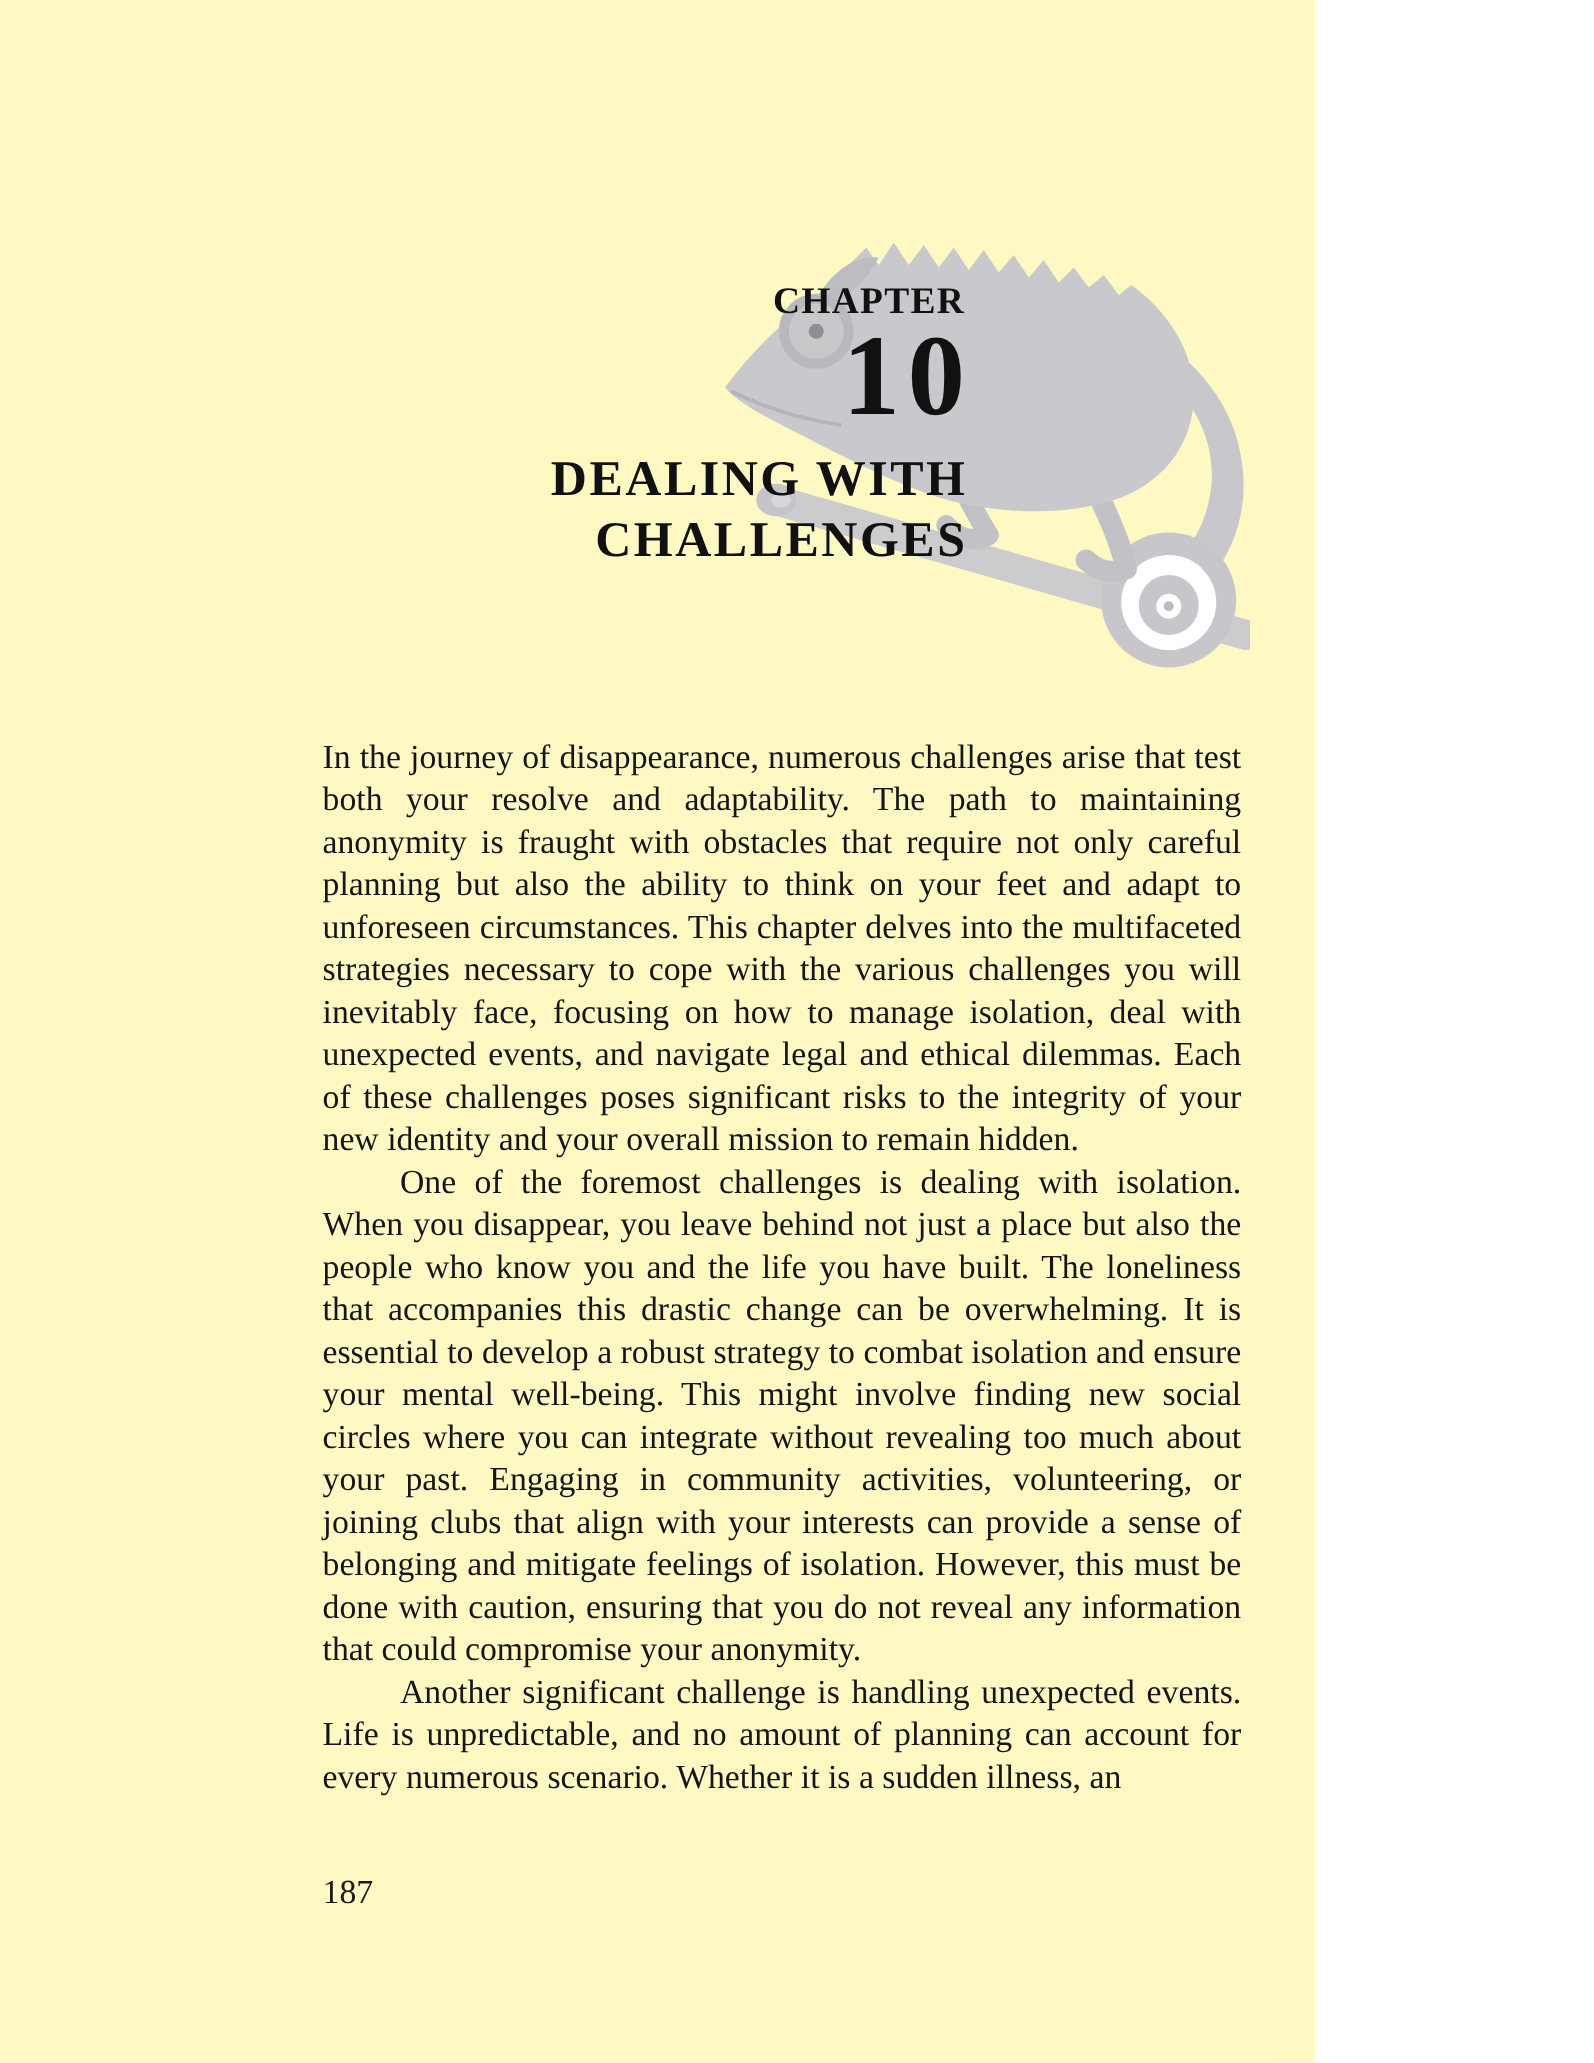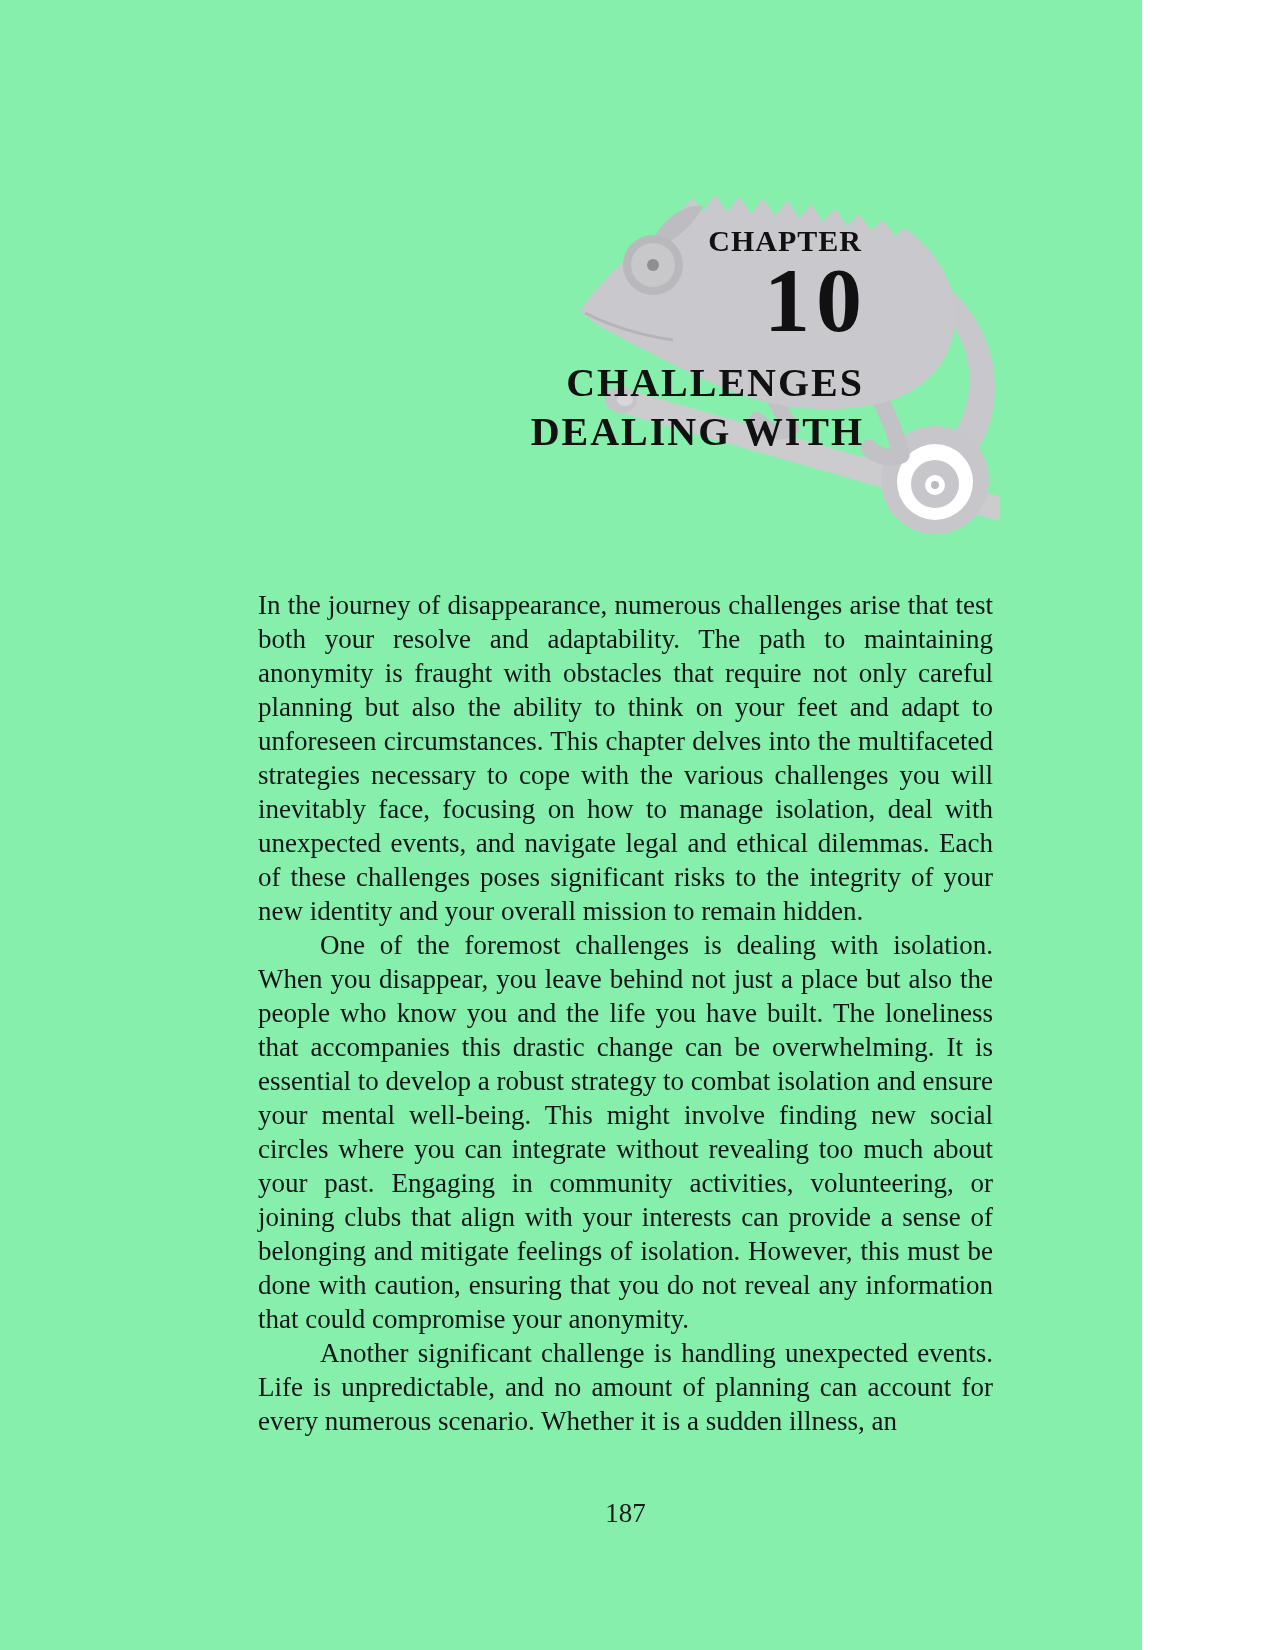--- a/index.html
+++ b/index.html
@@ -1,21 +1,21 @@
 <!DOCTYPE html>
 <html><head>
 <meta charset="utf-8">
 <style>
   * { margin: 0; padding: 0; box-sizing: border-box; }
   html, body { background: #ffffff; }
   .page {
     position: relative;
-    width: 1142px;
+    width: 1052px;
     height: 1650px;
-    background: #86efac;
+    background: #fef9c3;
     font-family: "Liberation Serif", "DejaVu Serif", serif;
     color: #15151a;
     overflow: hidden;
   }
   .chapter-art {
     position: absolute;
     left: 545px;
     top: 160px;
     width: 455px;
     height: 390px;
@@ -58,21 +58,21 @@
     text-align: justify;
     font-family: Liberation Serif, serif;
   }
   .body-text p { text-indent: 62px; }
   .body-text p.first { text-indent: 0; }
   .page-number {
     position: absolute;
     left: 258px;
     top: 1498px;
     width: 735px;
-    text-align: center;
+    text-align: left;
     font-size: 27px;
     color: #1a1a1a;
   }
 </style>
 </head>
 <body>
 
 <div class="page">
 
   <svg class="chapter-art" viewBox="0 0 455 390" aria-hidden="true">
@@ -121,22 +121,22 @@
       <circle cx="108" cy="105" r="6" fill="#8f8f93"></circle>
     </g>
 
     <path d="M 40,153 C 70,168 100,176 128,180" stroke="#b4b4b8" stroke-width="3" fill="none"></path>
   </svg>
 
   <div class="chapter-head">
     <div class="kicker">CHAPTER</div>
     <div class="chapter-number">10</div>
     <div class="chapter-title">
+      <div>DEALING WITH</div>
       <div>CHALLENGES</div>
-      <div>DEALING WITH</div>
     </div>
   </div>
 
   <div class="body-text">
     <p class="first">In the journey of disappearance, numerous challenges arise that test both your resolve and adaptability. The path to maintaining anonymity is fraught with obstacles that require not only careful planning but also the ability to think on your feet and adapt to unforeseen circumstances. This chapter delves into the multifaceted strategies necessary to cope with the various challenges you will inevitably face, focusing on how to manage isolation, deal with unexpected events, and navigate legal and ethical dilemmas. Each of these challenges poses significant risks to the integrity of your new identity and your overall mission to remain hidden.</p>
     <p>One of the foremost challenges is dealing with isolation. When you disappear, you leave behind not just a place but also the people who know you and the life you have built. The loneliness that accompanies this drastic change can be overwhelming. It is essential to develop a robust strategy to combat isolation and ensure your mental well-being. This might involve finding new social circles where you can integrate without revealing too much about your past. Engaging in community activities, volunteering, or joining clubs that align with your interests can provide a sense of belonging and mitigate feelings of isolation. However, this must be done with caution, ensuring that you do not reveal any information that could compromise your anonymity.</p>
     <p>Another significant challenge is handling unexpected events. Life is unpredictable, and no amount of planning can account for every numerous scenario. Whether it is a sudden illness, an</p>
   </div>
 
   <div class="page-number">187</div>

